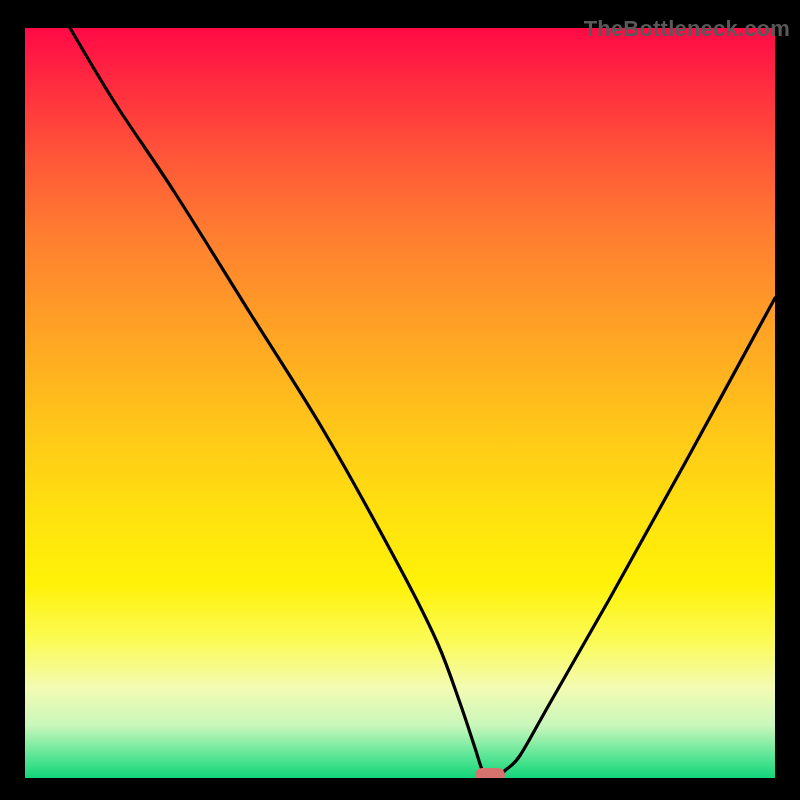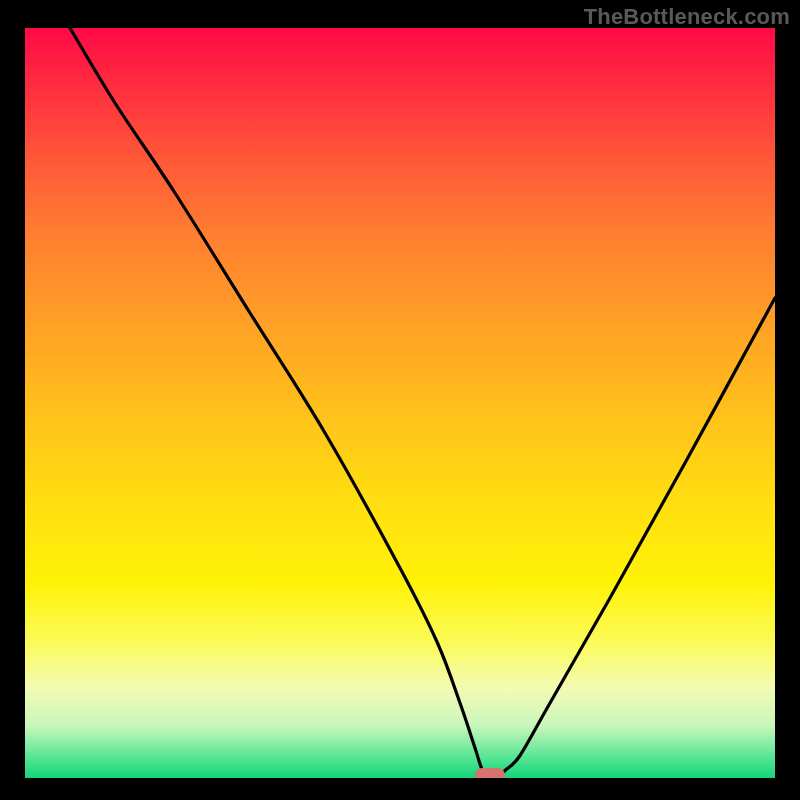--- a/index.html
+++ b/index.html
@@ -12,21 +12,21 @@
     font-family: Arial, Helvetica, sans-serif;
   }
   .frame {
     position: relative;
     width: 800px;
     height: 800px;
     background: #000;
   }
   .watermark {
     position: absolute;
-    top: 4px;
+    top: 16px;
     right: 10px;
     color: #595959;
     font-size: 22px;
     font-weight: 600;
     letter-spacing: 0.2px;
     z-index: 5;
   }
   .plot {
     position: absolute;
     left: 25px;

